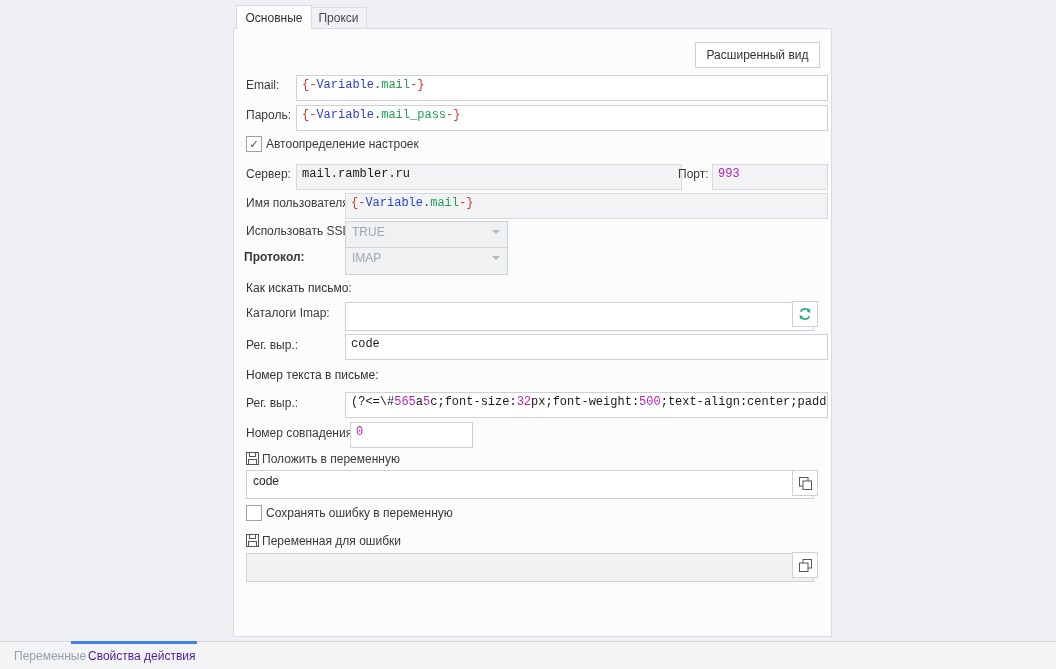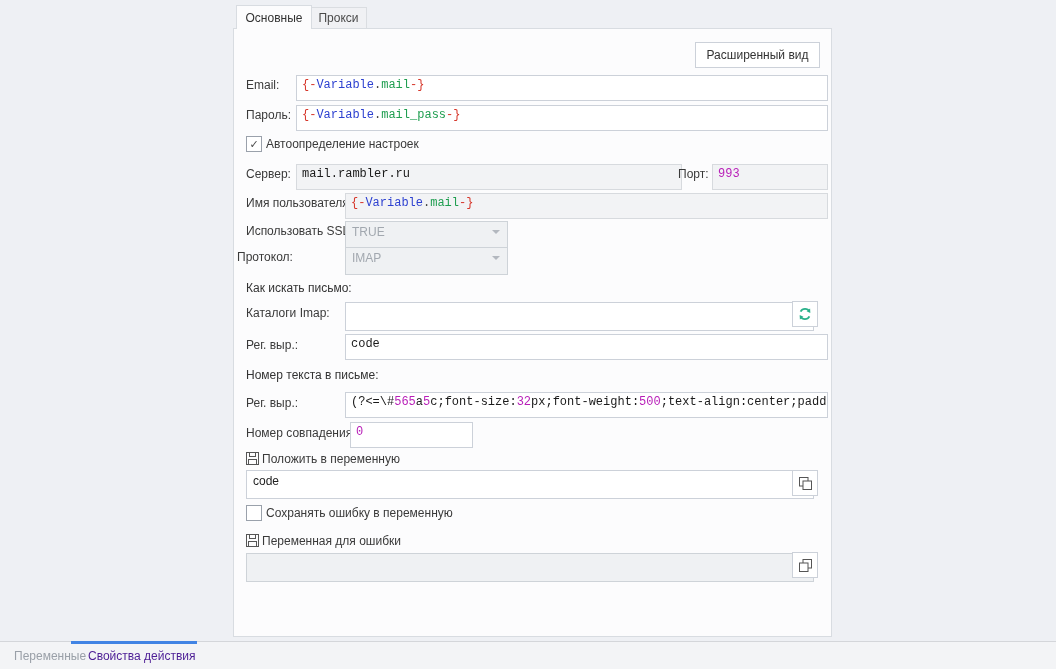--- a/index.html
+++ b/index.html
@@ -92,21 +92,21 @@
 
 <div class="lbl" style="left:246px;top:196px;">Имя пользователя:</div>
 <div class="field disabled" style="left:345px;top:193px;width:471px;"><span style="color: rgb(214, 54, 42);">{-</span><span style="color: rgb(43, 63, 208);">Variable</span><span style="color: rgb(68, 68, 68);">.</span><span style="color: rgb(31, 158, 80);">mail</span><span style="color: rgb(214, 54, 42);">-}</span></div>
 
 <div class="lbl" style="left:246px;top:224px;">Использовать SSL:</div>
 <div class="combo disabled" style="left:345px;top:221px;width:135px;">
   <span>TRUE</span>
   <span class="arr"></span>
 </div>
 
-<div class="lbl" style="left:237px;top:250px;">Протокол:</div>
+<div class="lbl" style="left:244px;top:250px;font-weight:bold;">Протокол:</div>
 <div class="combo disabled" style="left:345px;top:247px;width:135px;">
   <span>IMAP</span>
   <span class="arr"></span>
 </div>
 
 <div class="link" style="left:246px;top:281px;">Как искать письмо:</div>
 
 <div class="lbl" style="left:246px;top:306px;">Каталоги Imap:</div>
 <div class="combo" style="left:345px;top:302px;width:441px;height:22px;">
   <span></span>

